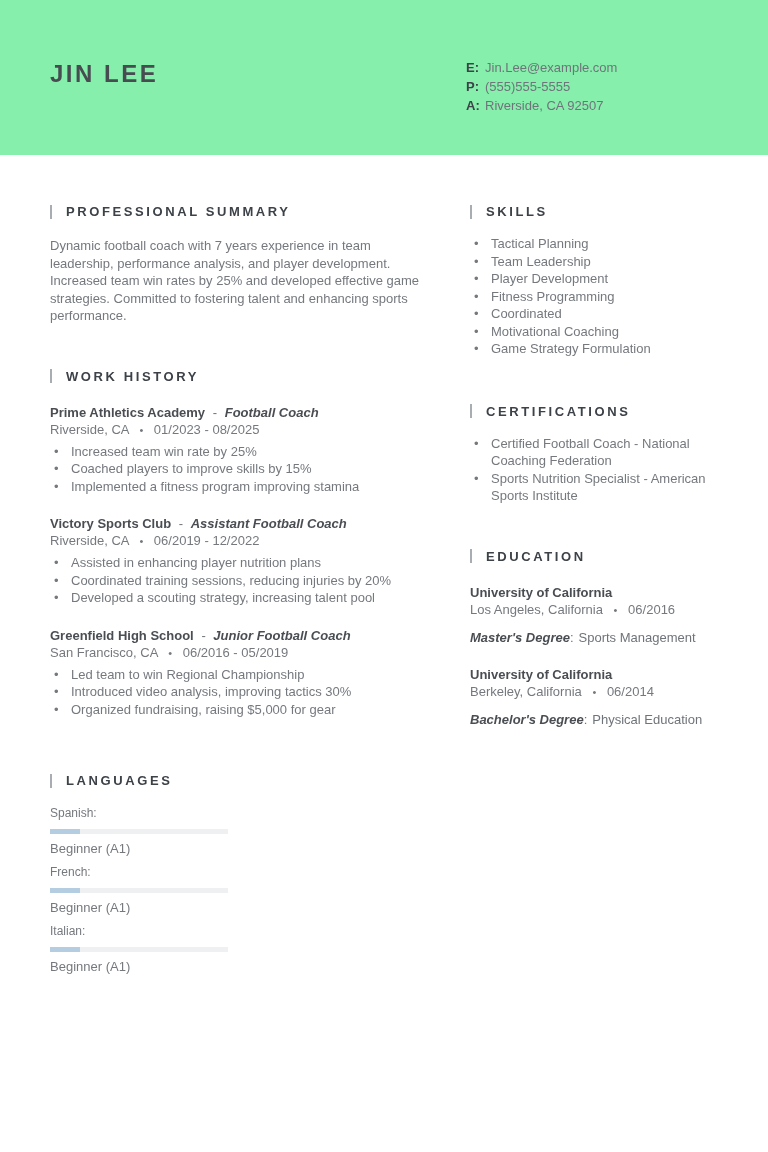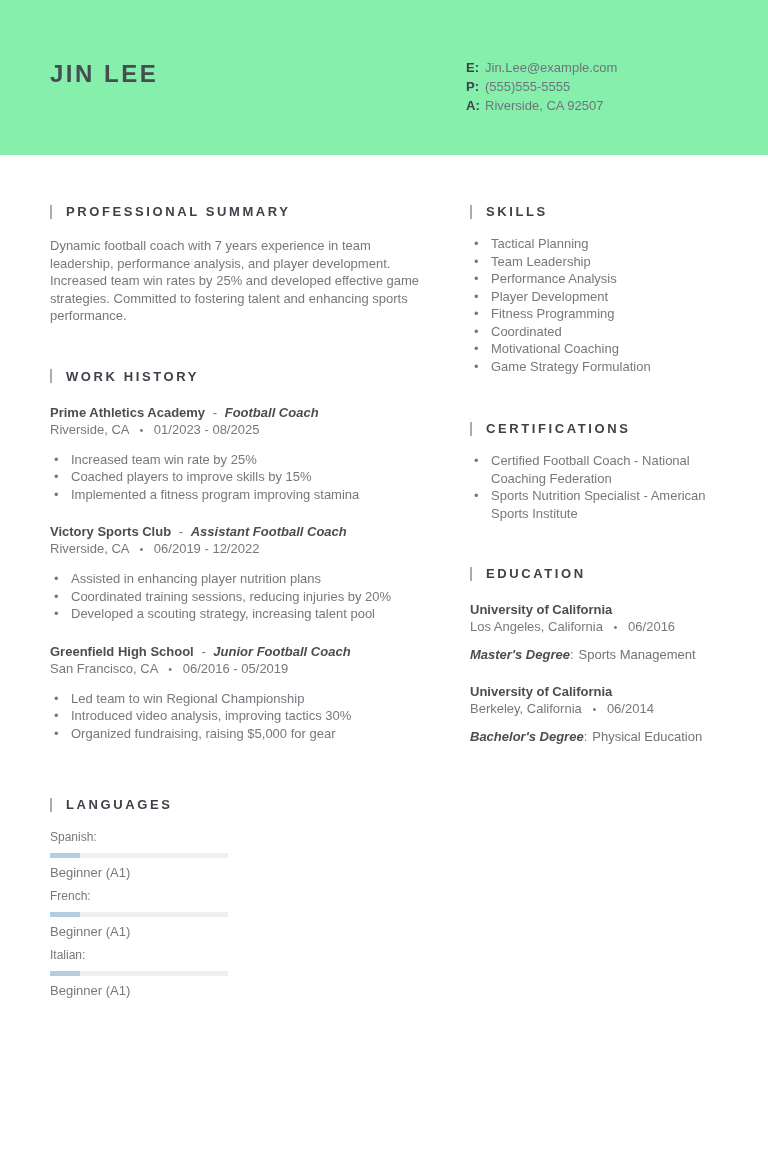--- a/index.html
+++ b/index.html
@@ -42,21 +42,21 @@
   .body-text { font-size:13px; line-height:17.5px; color:#75797e; }
   .summary-p { margin-top:18px; }
   .section-work { margin-top:44px; }
   .job { margin-top:20px; }
   .job-title-line { font-size:13px; line-height:17px; }
   .job-company, .edu-school { font-weight:bold; color:#4a4e53; }
   .job-position { font-weight:bold; font-style:italic; color:#4a4e53; }
   .sep-dash { color:#6f747a; margin:0 4px; }
   .meta-line { font-size:13px; line-height:17px; color:#75797e; }
   .meta-dot { margin:0 7px; font-size:11px; }
-  ul.blist { list-style:none; margin-top:12px; }
+  ul.blist { list-style:none; margin-top:4px; }
   ul.blist li {
     position:relative; padding-left:21px;
     font-size:13px; line-height:17.5px; color:#75797e;
   }
   ul.blist li::before {
     content:"•"; position:absolute; left:4px; top:0; color:#75797e;
   }
   
   .section-languages { margin-top:55px; }
   .lang-grid { display:flex; flex-wrap:wrap; margin-top:18px; }
@@ -205,21 +205,20 @@
   <div class="col-right">
 
     <div class="section-skills">
       <div class="sec-head">
         <span class="sec-bar"></span>
         <span class="sec-title">SKILLS</span>
       </div>
       <ul class="blist">
         <li>Tactical Planning</li>
         <li>Team Leadership</li>
-        <li>Performance Analysis</li>
         <li>Player Development</li>
         <li>Fitness Programming</li>
         <li>Coordinated</li>
         <li>Motivational Coaching</li>
         <li>Game Strategy Formulation</li>
       </ul>
     </div>
 
     <div class="section-certs">
       <div class="sec-head">

